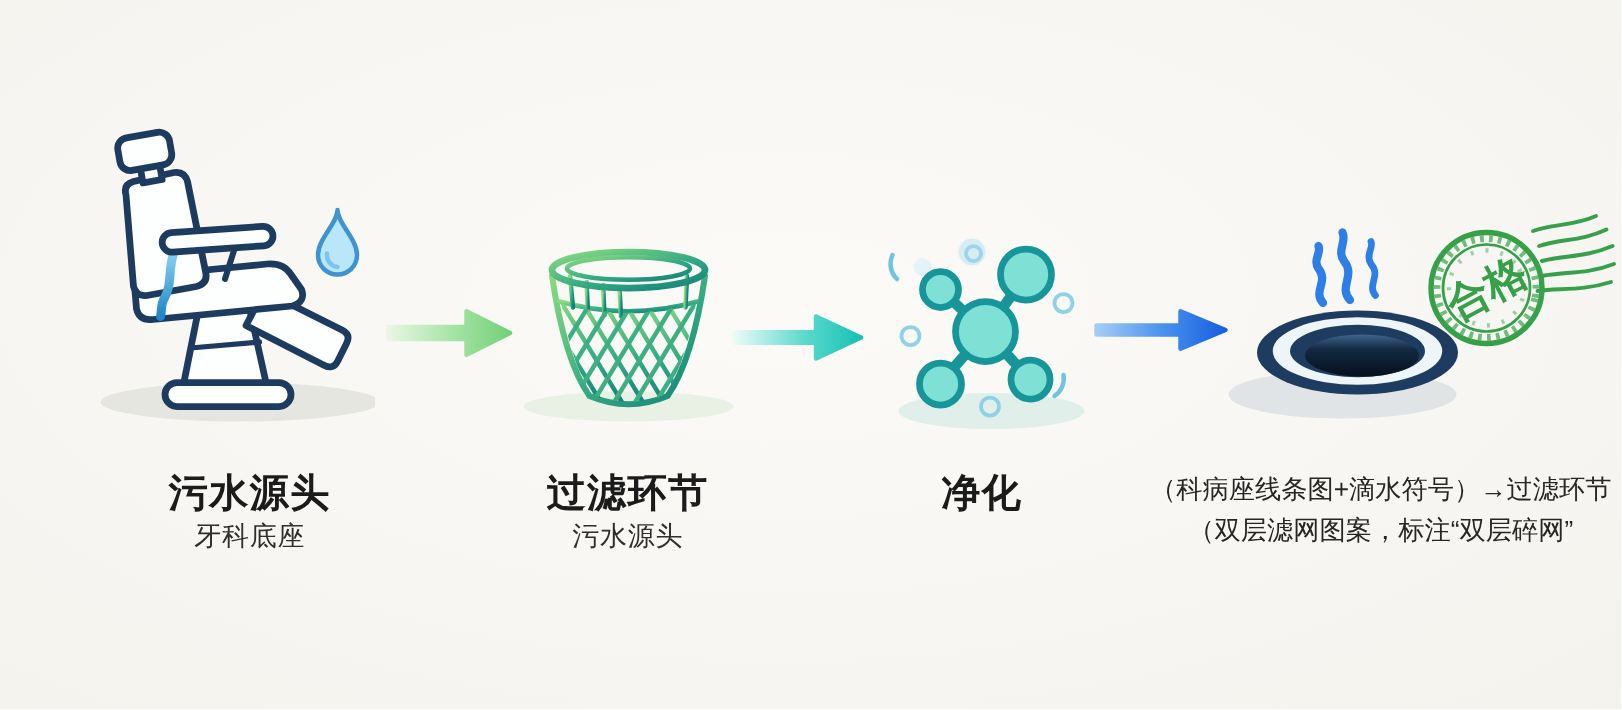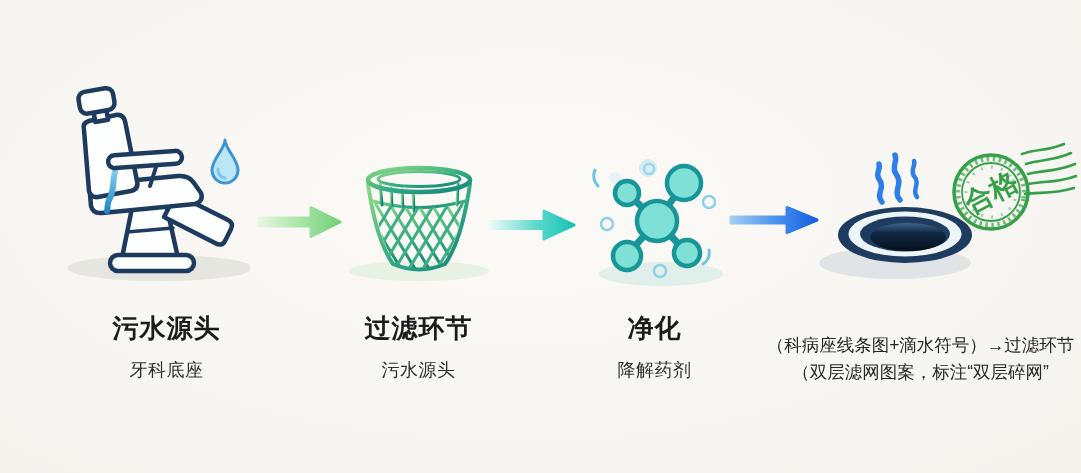--- a/index.html
+++ b/index.html
@@ -10,24 +10,24 @@
     background:
       radial-gradient(ellipse 900px 420px at 48% 42%, #fbfaf7 0%, #f7f6f2 55%, #f2f1ec 100%);
     font-family:"Liberation Sans","DejaVu Sans",sans-serif;
   }
   .abs{position:absolute;}
   .stage-label{position:absolute;top:312px;text-align:center;}
   .stage-title{
     font-size:26px;font-weight:bold;color:#1b1b1b;letter-spacing:1px;line-height:33px;
   }
   .stage-sub{
-    font-size:18px;color:#2e2e2e;margin-top:13px;line-height:24px;letter-spacing:0.5px;
+    font-size:18px;color:#2e2e2e;margin-top:0;line-height:24px;letter-spacing:0.5px;
   }
   .stage-sub-small{
-    font-size:17.5px;color:#262626;margin-top:20px;line-height:27px;letter-spacing:0px;
+    font-size:17.5px;color:#262626;margin-top:1px;line-height:27px;letter-spacing:0px;
   }
   svg{display:block;}
 </style>
 </head>
 <body>
 
 <div class="canvas">
 
   <svg class="abs" style="left:60px;top:82px;" width="190" height="200" viewBox="0 0 190 200">
     <defs>
@@ -236,21 +236,20 @@
     <div class="stage-sub">牙科底座</div>
   </div>
 
   <div class="stage-label" style="left:311px;width:215px;">
     <div class="stage-title">过滤环节</div>
     <div class="stage-sub">污水源头</div>
   </div>
 
   <div class="stage-label" style="left:547px;width:215px;font-family:Liberation Serif, serif;">
     <div class="stage-title">净化</div>
-    <div class="stage-sub">降解药剂</div>
   </div>
 
   <div class="stage-label" style="left:760px;width:321px;">
     <div class="stage-sub-small">
       <div>（科病座线条图+滴水符号）→过滤环节</div>
       <div>（双层滤网图案，标注“双层碎网”</div>
     </div>
   </div>
 
 </div>

